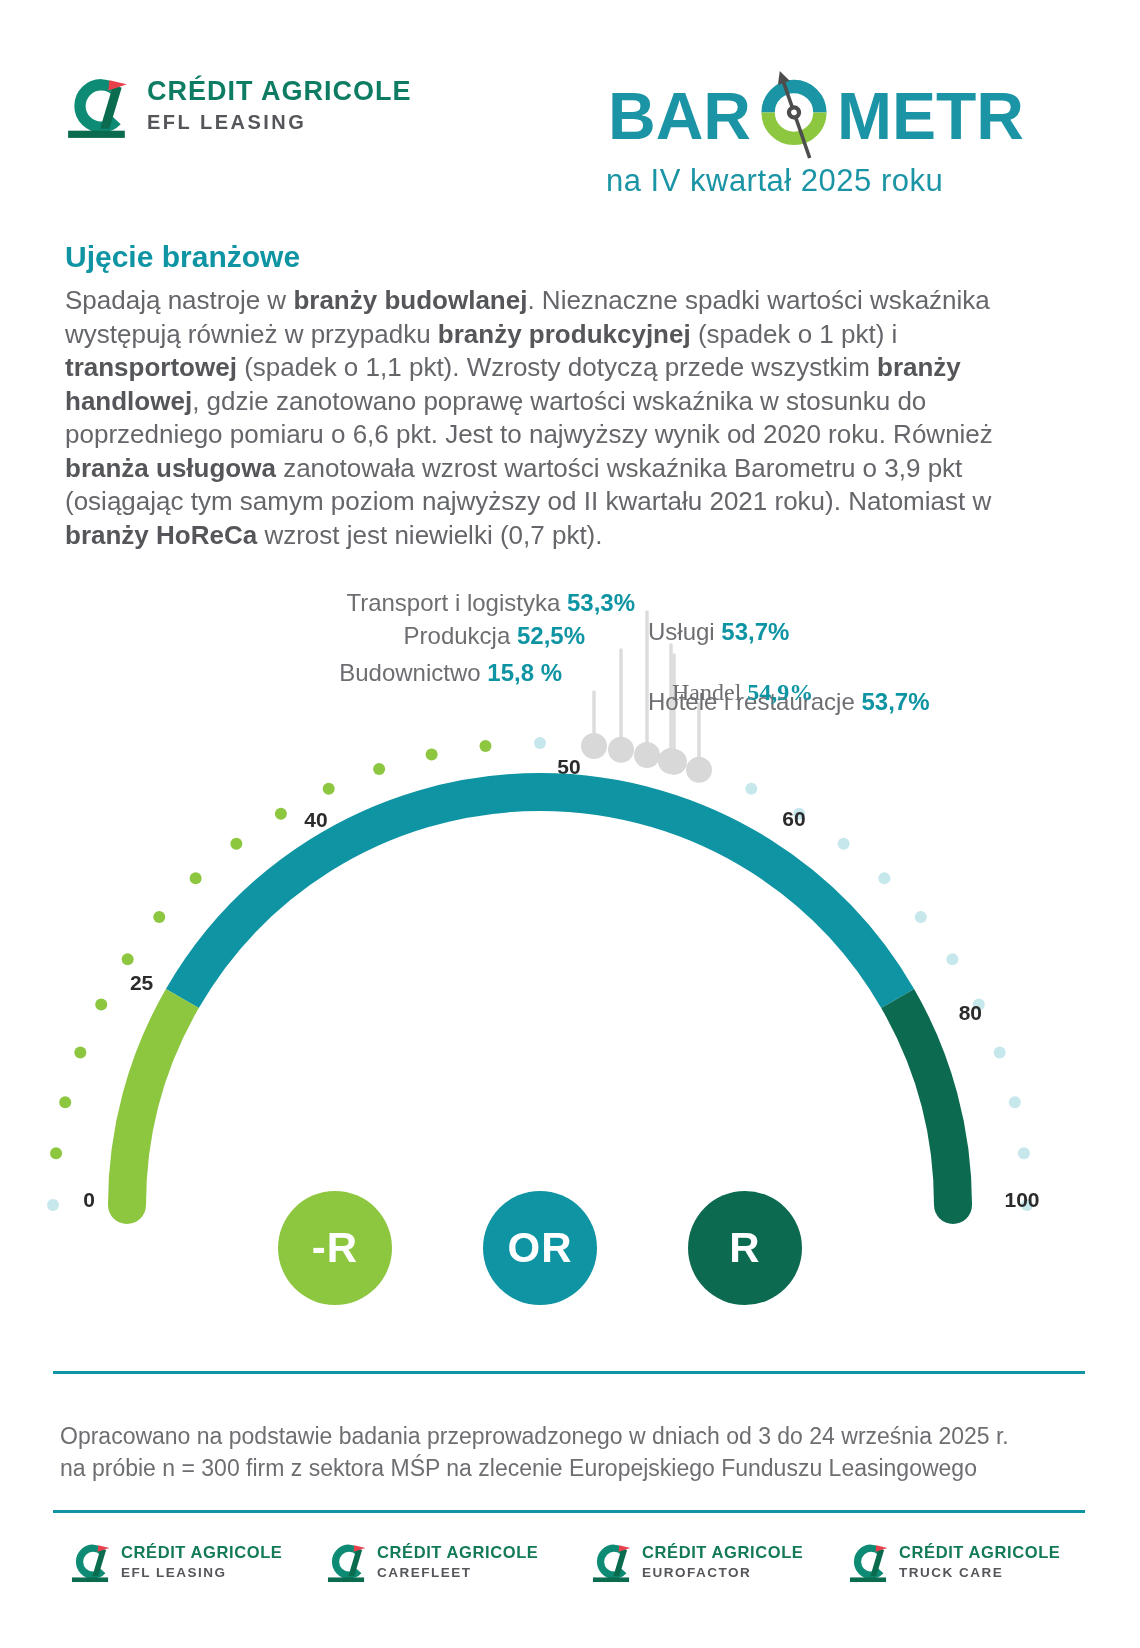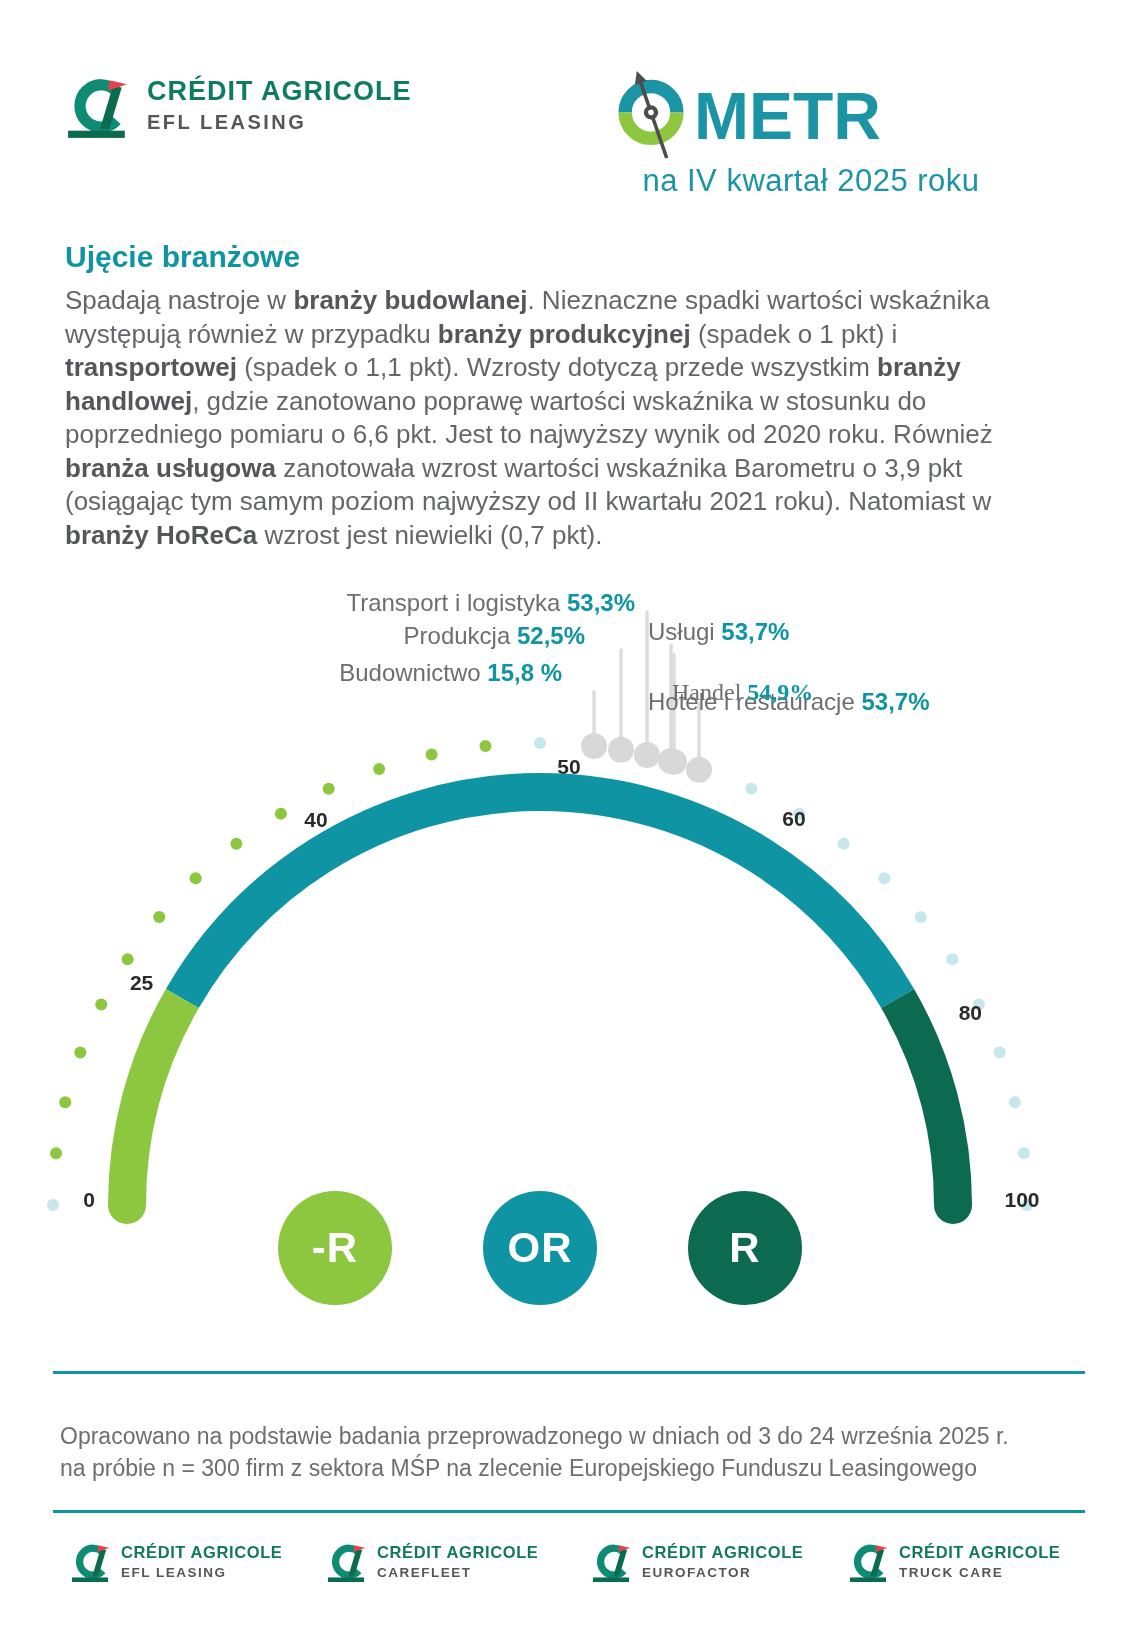--- a/index.html
+++ b/index.html
@@ -7,21 +7,21 @@
         font-family:"Liberation Sans", sans-serif;}
   
   .header-logo{position:absolute;left:65px;top:72px;display:flex;align-items:flex-start;}
   .header-logo svg{width:66px;height:72px;}
   .ca-text{margin-left:16px;margin-top:4px;}
   .ca-brand{font-size:27px;font-weight:bold;color:#0d7c63;letter-spacing:1px;}
   .ca-sub{font-size:20px;font-weight:bold;color:#55565a;letter-spacing:2.5px;margin-top:4px;}
   .barometr{position:absolute;left:608px;top:66px;display:flex;align-items:center;
             font-size:66px;font-weight:800;color:#1b95a5;letter-spacing:0px;line-height:92px;}
   .o-donut{display:inline-block;width:84px;height:100px;margin:0 1px;}
-  .subtitle{position:absolute;left:606px;top:163px;width:410px;text-align:center;
+  .subtitle{position:absolute;left:606px;top:163px;width:410px;text-align:left;
             font-size:31px;color:#1b95a5;font-weight:400;letter-spacing:0.5px;}
   
   .section-heading{position:absolute;left:65px;top:240px;font-size:30px;font-weight:800;color:#0f94a3;}
   .paragraph{position:absolute;left:65px;top:284px;width:956px;font-size:26px;line-height:33.5px;color:#64666a;}
   .paragraph .b{font-weight:700;color:#55565a;}
   
   .gauge-svg{position:absolute;left:0;top:540px;width:1140px;height:780px;}
   .ind-label{position:absolute;height:32px;line-height:32px;font-size:24px;color:#6d6e71;white-space:nowrap;}
   .ind-label .val{font-weight:800;color:#0f94a3;}
   .legend-circle{position:absolute;width:114px;height:114px;border-radius:50%;
@@ -49,20 +49,21 @@
           <polygon points="43,5 60,9 42,15" fill="#e8414b"></polygon>
           <rect x="3" y="54" width="55" height="7" fill="#0b6b4f"></rect>
         </svg></span>
     <span class="ca-text">
       <div class="ca-brand">CRÉDIT AGRICOLE</div>
       <div class="ca-sub">EFL LEASING</div>
     </span>
   </div>
 
   <div class="barometr">
+    <span>BAR</span>
     <span class="o-donut" id="o-donut"><svg viewBox="0 0 84 112" width="84" height="100">
           <path d="M 13 52 A 29 29 0 0 1 71 52" fill="none" stroke="#1b95a5" stroke-width="15"></path>
           <path d="M 71 52 A 29 29 0 0 1 13 52" fill="none" stroke="#8dc63f" stroke-width="15"></path>
           <g transform="rotate(-19 42 52)">
             <line x1="42" y1="14" x2="42" y2="106" stroke="#4d4d4d" stroke-width="4"></line>
             <polygon points="42,3 35,17 49,17" fill="#4d4d4d"></polygon>
             <circle cx="42" cy="52" r="8" fill="#4d4d4d"></circle>
             <circle cx="42" cy="52" r="3.2" fill="#ffffff"></circle>
           </g>
         </svg></span>

